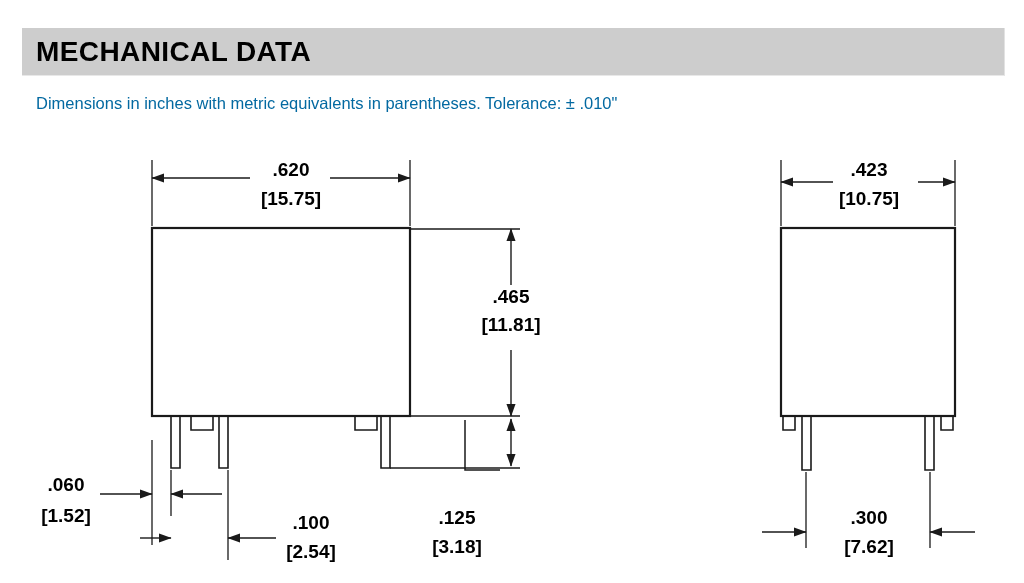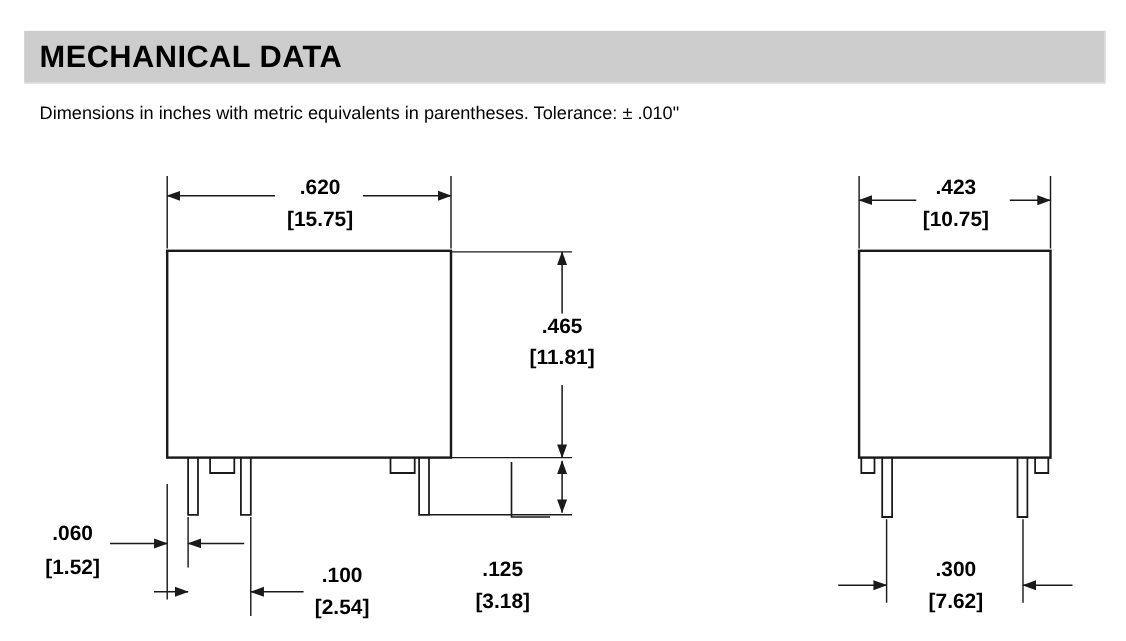--- a/index.html
+++ b/index.html
@@ -39,21 +39,21 @@
     font-weight: bold;
     letter-spacing: 0.4px;
     color: #000000;
     line-height: 38px;
   }
   .subtitle {
     position: absolute;
     left: 36px;
     top: 92px;
     font-size: 16.5px;
-    color: #000000;
+    color: #0369a1;
     line-height: 22px;
     white-space: nowrap;
   }
   .drawing {
     position: absolute;
     left: 0;
     top: 0;
   }
   svg text {
     font-family: "Liberation Sans", sans-serif;

